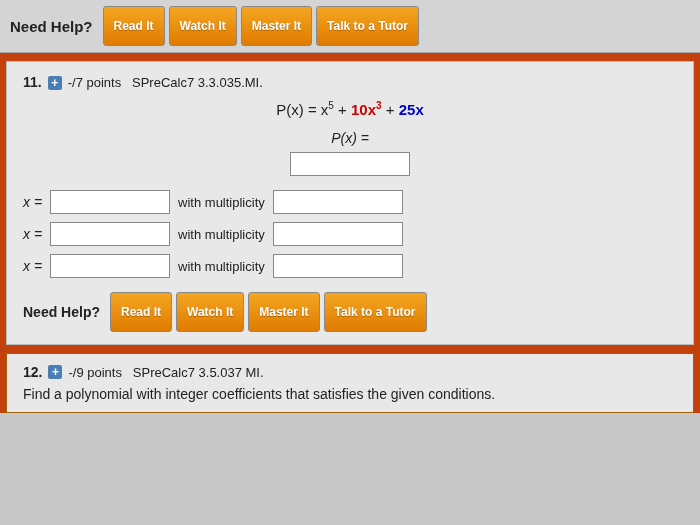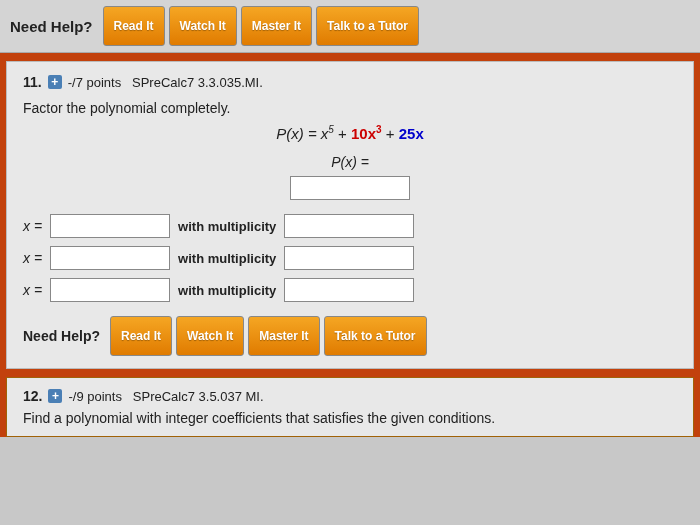--- a/index.html
+++ b/index.html
@@ -47,21 +47,21 @@
     
     .content-area {
       background: #e8e8e8;
       margin: 8px 6px;
       padding: 12px 16px;
       border: 1px solid #bbb;
     }
     
     .question-header {
       display: flex;
-      align-items: center;
+      align-items: flex-end;
       gap: 6px;
       margin-bottom: 10px;
     }
     .question-num {
       font-weight: bold;
       font-size: 14px;
     }
     .plus-icon {
       display: inline-block;
       width: 14px;
@@ -82,21 +82,20 @@
     .problem-text {
       margin-bottom: 8px;
       font-size: 14px;
     }
     .math-display {
       text-align: center;
       font-size: 15px;
       margin: 8px 0 12px 0;
     }
     .math-display .poly {
-      font-style: italic;
     }
     .math-display .red {
       color: #cc0000;
       font-weight: bold;
     }
     .math-display .blue {
       color: #0000cc;
       font-weight: bold;
     }
     
@@ -133,21 +132,20 @@
       align-items: center;
       gap: 8px;
       margin-bottom: 8px;
     }
     .x-label {
       font-size: 14px;
       font-style: italic;
     }
     .with-mult {
       font-size: 13px;
-      font-weight: bold;
     }
     
     .bottom-help-bar {
       display: flex;
       align-items: center;
       gap: 4px;
       margin-top: 14px;
     }
     
     .q12-area {
@@ -187,21 +185,20 @@
     <div class="question-header">
       <span class="question-num">11.</span>
       <span class="plus-icon">+</span>
       <span class="points-text">
         <span>-/7 points</span>
         &nbsp;
         <span>SPreCalc7 3.3.035.MI.</span>
       </span>
     </div>
 
-    <div class="problem-text">Factor the polynomial completely.</div>
 
     <div class="math-display">
       <span class="poly">P(x) = x<sup>5</sup></span>
       <span> + </span>
       <span class="red">10x<sup>3</sup></span>
       <span> + </span>
       <span class="blue">25x</span>
     </div>
 
     <div class="px-row">

